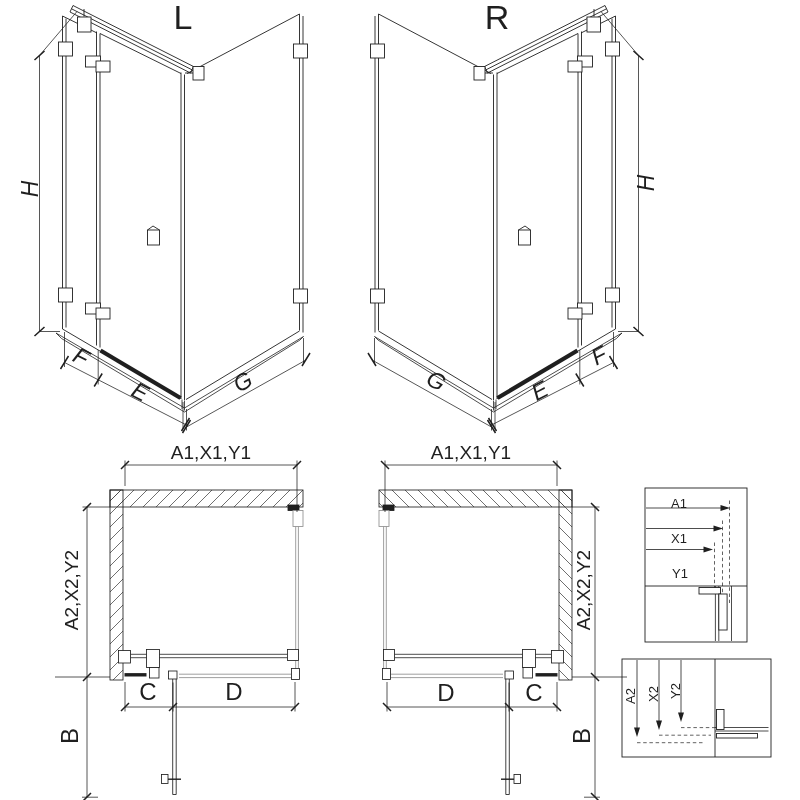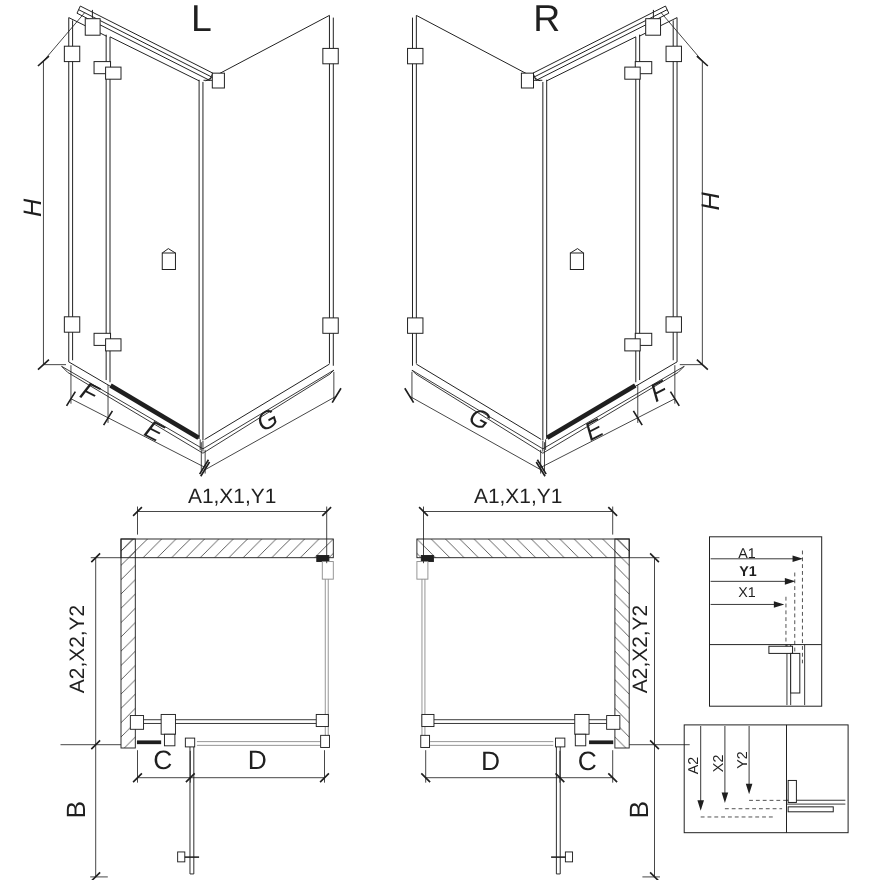--- a/index.html
+++ b/index.html
@@ -183,18 +183,18 @@
 <span class="lbl t24" style="left:70px;top:736px;--r:-90deg;">B</span>
 
 <span class="lbl t19" style="left:471px;top:452px;">A1,X1,Y1</span>
 <span class="lbl t19" style="left:583px;top:590px;--r:-90deg;">A2,X2,Y2</span>
 <span class="lbl t24" style="left:446px;top:693px;">D</span>
 <span class="lbl t24" style="left:534px;top:693px;">C</span>
 <span class="lbl t24" style="left:582px;top:736px;--r:-90deg;">B</span>
 
 <span class="lbl t13" style="left:679px;top:503px;">A1</span>
 <span class="lbl t13" style="left:679px;top:538px;">X1</span>
-<span class="lbl t13" style="left:680px;top:519px;font-weight:bold;">Y1</span>
+<span class="lbl t13" style="left:680px;top:573px;">Y1</span>
 <span class="lbl t13" style="left:630px;top:696px;--r:-90deg;">A2</span>
 <span class="lbl t13" style="left:653px;top:694px;--r:-90deg;">X2</span>
 <span class="lbl t13" style="left:675px;top:691px;--r:-90deg;">Y2</span>
 
 </div>
 
 </body></html>

